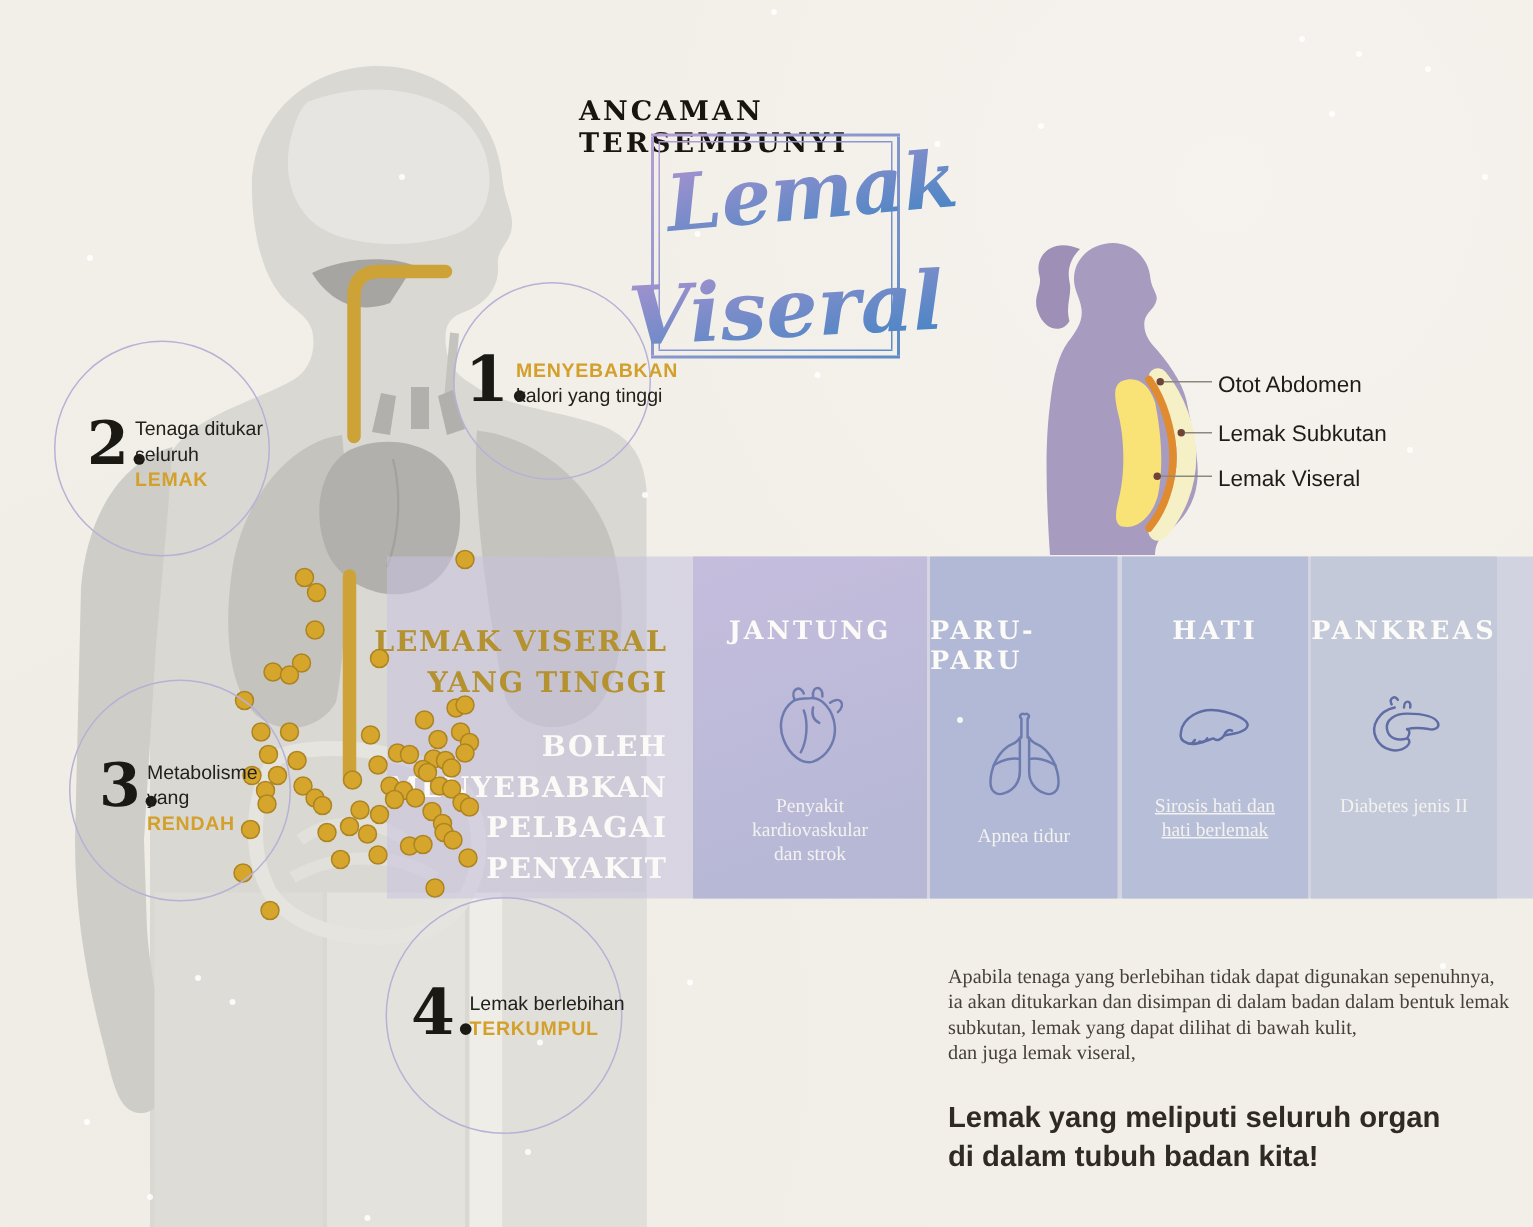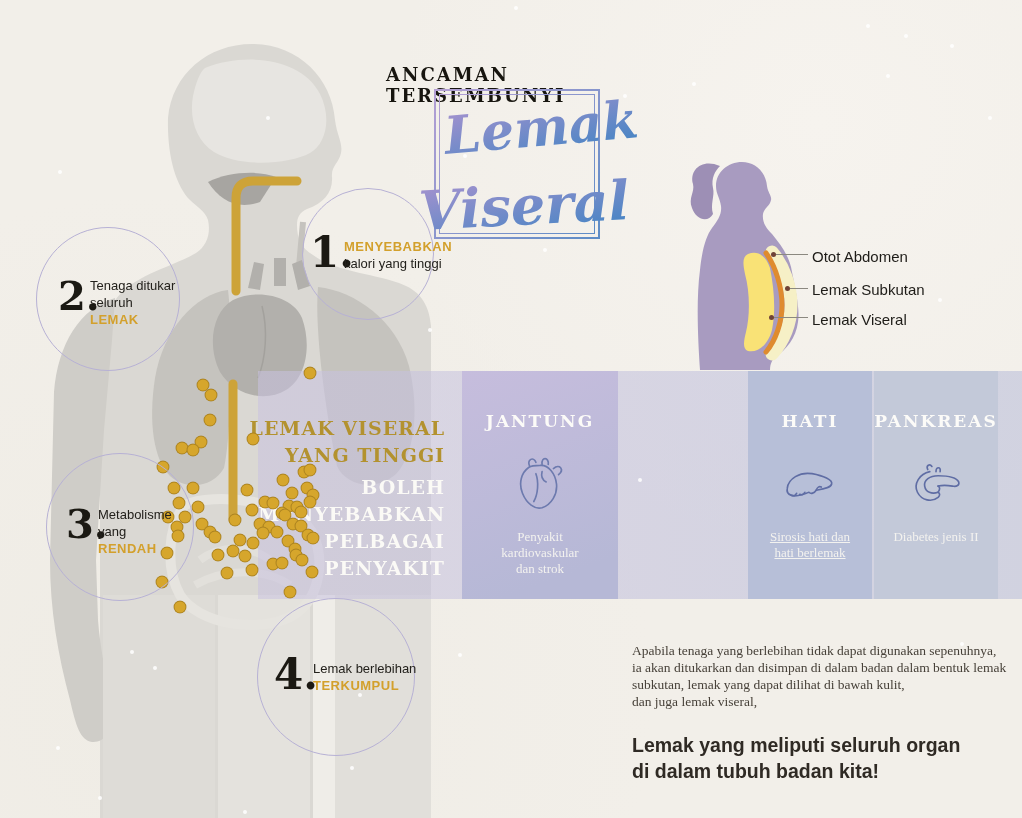--- a/index.html
+++ b/index.html
@@ -22,21 +22,21 @@
   .panel-1{left:462px;width:156px;background:linear-gradient(160deg,#c6bddd 0%,#b6b8d6 85%);}
   .panel-2{left:620px;width:125px;background:#b1b9d6;}
   .panel-3{left:748px;width:124px;background:#b7bfd8;}
   .panel-4{left:874px;width:124px;background:#c3c9d9;}
   .organ-name{font-family:"DejaVu Serif",serif;font-weight:bold;font-size:17px;letter-spacing:2px;color:#fcfbf8;}
   .organ-icon{margin-top:14px;height:78px;display:flex;align-items:center;justify-content:center;}
   .organ-effect{font-family:"Liberation Serif",serif;font-size:13px;line-height:16px;color:#f3f2ef;text-align:center;padding:0 12px;margin-top:6px;}
 
   .headline{position:absolute;left:243px;top:415px;width:202px;text-align:right;font-family:"DejaVu Serif",serif;font-weight:bold;}
   .headline .gold{font-size:19px;line-height:27px;letter-spacing:1px;color:#b3922f;}
-  .headline .white{font-size:19px;line-height:27px;letter-spacing:1px;color:#fbfaf6;margin-top:5px;}
+  .headline .white{font-size:19px;line-height:27px;letter-spacing:1px;color:#fbfaf6;margin-top:16px;}
 
   
   .eyebrow{position:absolute;left:386px;top:64px;width:290px;
     font-family:"DejaVu Serif",serif;font-weight:bold;font-size:18px;letter-spacing:2px;color:#17150f;}
   .frame{position:absolute;left:434px;top:89px;width:166px;height:150px;
     border:2px solid;border-image:linear-gradient(135deg,#b49fd4,#5d8cc6) 1;}
   .frame-inner{position:absolute;inset:3px;border:1px solid;border-image:linear-gradient(135deg,#b49fd4,#5d8cc6) 1;}
   .script-svg{position:absolute;left:398px;top:92px;}
 
   
@@ -116,20 +116,32 @@
       <svg width="66" height="66" viewBox="0 0 64 64" fill="none" stroke="#6d7aae" stroke-width="1.6" stroke-linecap="round" stroke-linejoin="round">
         <path d="M22,15 C19,8 26,5 28,11 M34,13 C33,5 41,6 40,13 M45,17 C51,12 56,18 50,23"></path>
         <path d="M21,16 C14,21 11,31 15,41 C19,51 27,57 34,55 C43,52 49,42 48,32 C47,22 40,13 32,14 C28,14 24,14 21,16 Z"></path>
         <path d="M28,22 C31,30 30,42 26,49"></path>
         <path d="M34,20 C33,24 34,28 38,30"></path>
       </svg>
     </div>
     <div class="organ-effect" style="max-width:120px;">Penyakit kardiovaskular dan strok</div>
   </div>
 
+  <div class="panel panel-2">
+    <div class="organ-name">PARU-PARU</div>
+    <div class="organ-icon">
+      <svg width="66" height="66" viewBox="0 0 64 64" fill="none" stroke="#6d7aae" stroke-width="1.6" stroke-linecap="round" stroke-linejoin="round">
+        <path d="M30,8 L30,20 M34,8 L34,20 M30,8 C28,6 30,4 32,5 C34,4 36,6 34,8"></path>
+        <path d="M29,20 C27,24 24,24 21,26 C14,31 10,41 10,49 C10,55 14,58 19,56 C25,54 29,49 29,42 Z"></path>
+        <path d="M35,20 C37,24 40,24 43,26 C50,31 54,41 54,49 C54,55 50,58 45,56 C39,54 35,49 35,42 Z"></path>
+        <path d="M12,38 C18,34 25,33 29,34 M52,38 C46,34 39,33 35,34"></path>
+      </svg>
+    </div>
+    <div class="organ-effect" style="max-width:110px;">Apnea tidur</div>
+  </div>
 
   <div class="panel panel-3">
     <div class="organ-name">HATI</div>
     <div class="organ-icon">
       <svg width="70" height="66" viewBox="0 0 64 64" fill="none" stroke="#5f6da4" stroke-width="1.6" stroke-linecap="round" stroke-linejoin="round">
         <path d="M10,36 C11,27 22,20 34,22 C45,24 54,28 53,32 C52,36 44,37 38,38 C36,41 33,42 31,40 C25,42 18,45 14,43 C11,42 9,40 10,36 Z"></path>
         <path d="M14,43 C16,44 18,43 19,41 M22,42 C24,43 26,42 27,40"></path>
         <path d="M38,38 C39,35 41,34 43,35"></path>
       </svg>
     </div>

